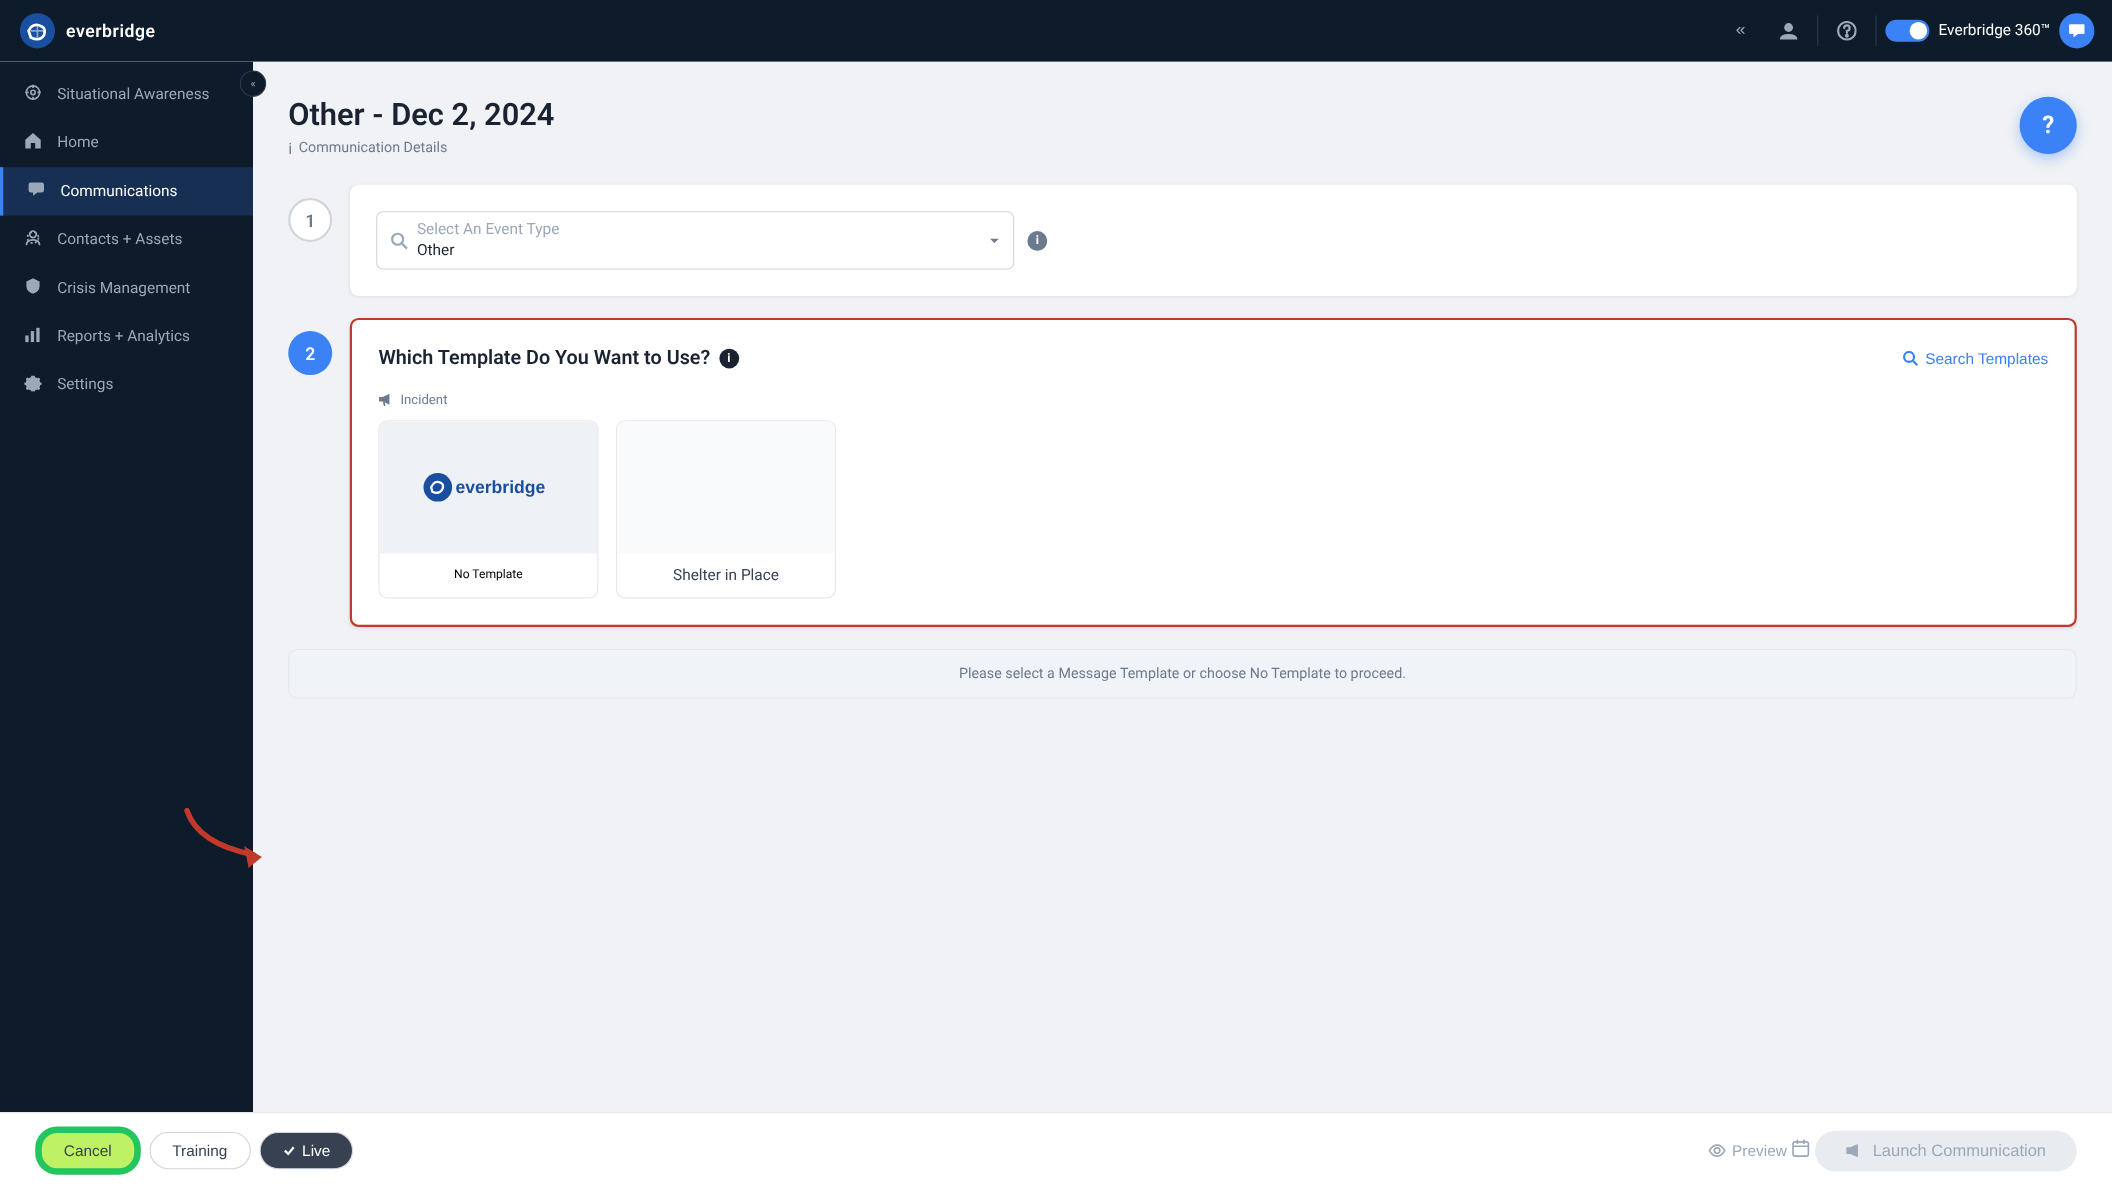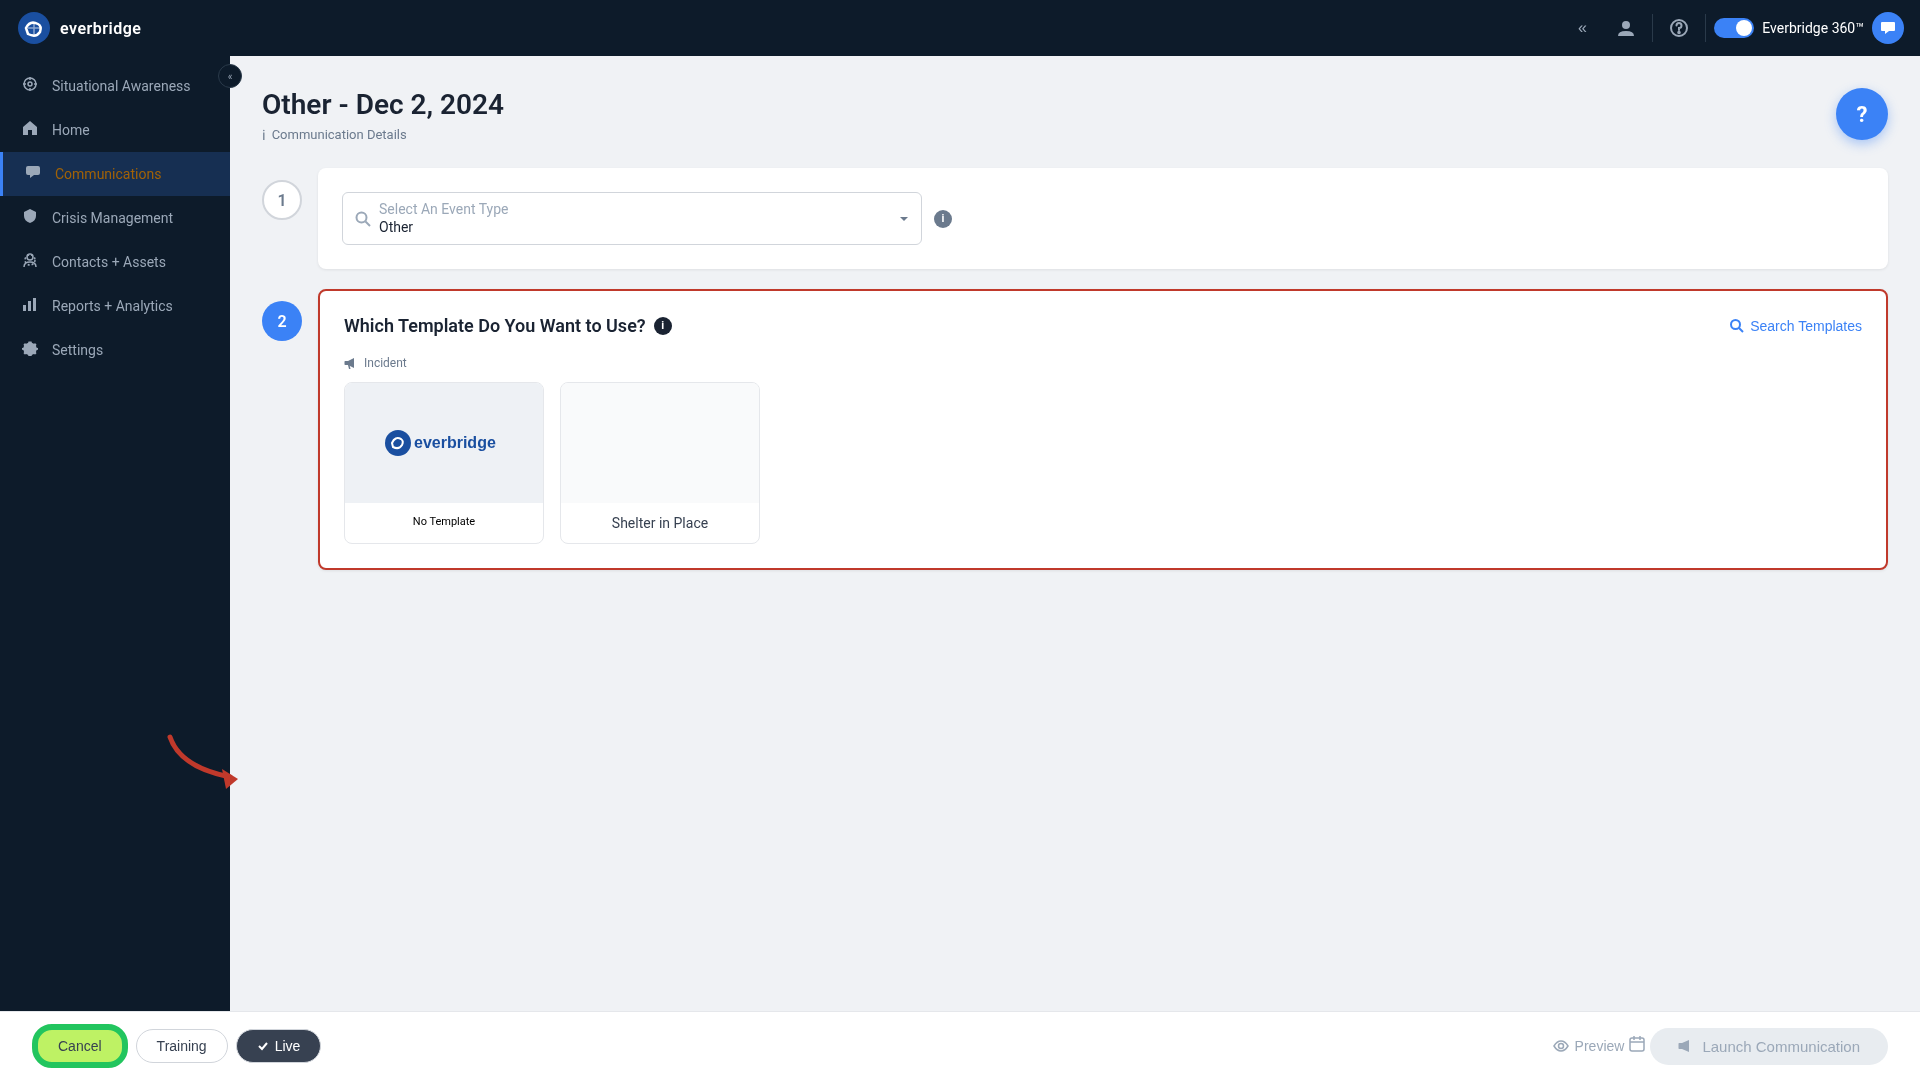--- a/index.html
+++ b/index.html
@@ -122,21 +122,21 @@
       gap: 12px;
       padding: 12px 20px;
       color: #9ba8b8;
       cursor: pointer;
       font-size: 14px;
       transition: background 0.15s;
       position: relative;
     }
     .sidebar-item.active {
       background: rgba(59, 130, 246, 0.2);
-      color: #a16207;
+      color: #ffffff;
       border-left: 3px solid #3b82f6;
     }
     .sidebar-item .item-icon { font-size: 16px; width: 20px; text-align: center; flex-shrink: 0; }
     .sidebar-item .item-label { font-size: 14px; }
 
     
     .content-area {
       flex: 1;
       background: #f0f2f5;
       overflow-y: auto;
@@ -516,36 +516,36 @@
       <span class="item-icon">
         <svg width="16" height="16" viewBox="0 0 16 16" fill="#9ba8b8">
             <path d="M1 4 Q1 2 3 2 H13 Q15 2 15 4 V9 Q15 11 13 11 H9 L5 14 V11 H3 Q1 11 1 9 Z"></path>
           </svg>
       </span>
       <span class="item-label">Communications</span>
     </div>
 
     <div class="sidebar-item">
       <span class="item-icon">
-        <svg width="16" height="16" viewBox="0 0 16 16" fill="#9ba8b8">
-            <path d="M8 1 L14 4 V8 Q14 13 8 15 Q2 13 2 8 V4 Z"></path>
-          </svg>
-      </span>
-      <span class="item-label">Crisis Management</span>
-    </div>
-
-    <div class="sidebar-item">
-      <span class="item-icon">
         <svg width="16" height="16" viewBox="0 0 16 16" fill="none" stroke="#9ba8b8" stroke-width="1.5">
             <circle cx="8" cy="5" r="3"></circle>
             <path d="M2 15 Q2 10 8 10 Q14 10 14 15"></path>
             <circle cx="8" cy="8" r="5" stroke-dasharray="2 2"></circle>
           </svg>
       </span>
       <span class="item-label">Contacts + Assets</span>
+    </div>
+
+    <div class="sidebar-item">
+      <span class="item-icon">
+        <svg width="16" height="16" viewBox="0 0 16 16" fill="#9ba8b8">
+            <path d="M8 1 L14 4 V8 Q14 13 8 15 Q2 13 2 8 V4 Z"></path>
+          </svg>
+      </span>
+      <span class="item-label">Crisis Management</span>
     </div>
 
     <div class="sidebar-item">
       <span class="item-icon">
         <svg width="16" height="16" viewBox="0 0 16 16" fill="#9ba8b8">
             <rect x="1" y="9" width="3" height="6"></rect>
             <rect x="6" y="5" width="3" height="10"></rect>
             <rect x="11" y="2" width="3" height="13"></rect>
           </svg>
       </span>
@@ -648,20 +648,23 @@
 
           <div class="template-card template-card-shelter">
             <div class="template-card-image">
             </div>
             <div class="template-card-body">Shelter in Place</div>
           </div>
         </div>
       </div>
     </div>
 
+    <div class="notice-bar">
+      <span>Please select a Message Template or choose No Template to proceed.</span>
+    </div>
 
   </div>
 </div>
 
 <div class="bottom-bar">
   <div class="bottom-left">
     <button class="cancel-btn">
       <span>Cancel</span>
     </button>
     <button class="training-btn">

